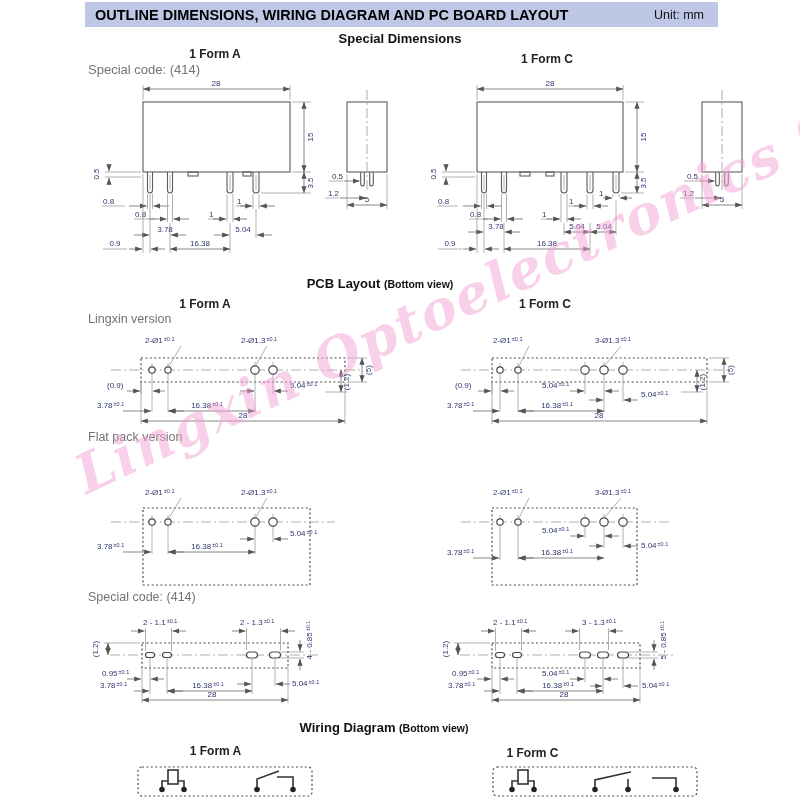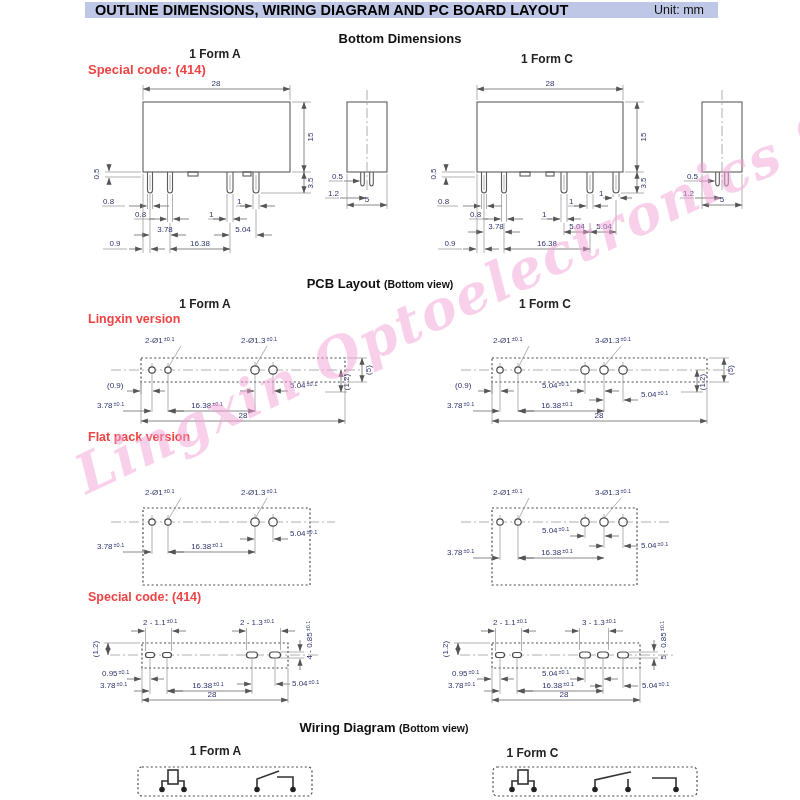--- a/index.html
+++ b/index.html
@@ -1,26 +1,26 @@
 <!DOCTYPE html>
 <html><head>
 <meta charset="utf-8">
 <style>
   html,body{margin:0;padding:0;background:#ffffff;}
   body{width:800px;height:800px;position:relative;overflow:hidden;
        font-family:"Liberation Sans",sans-serif;color:#1a1a1a;}
   .abs{position:absolute;}
-  .hdr{left:85px;top:2px;width:633px;height:16px;background:#bec8e6;
+  .hdr{left:85px;top:2px;width:633px;height:25px;background:#bec8e6;
        display:flex;align-items:center;justify-content:space-between;}
   .hdr .t{font-weight:bold;font-size:14.5px;color:#000;padding-left:10px;white-space:nowrap;}
   .hdr .u{font-size:12.5px;color:#111;padding-right:14px;}
   .sect{font-weight:bold;font-size:13px;color:#111;text-align:center;}
   .sect .sub{font-size:10.5px;}
   .form{font-size:12px;color:#222;text-align:center;font-weight:bold;}
-  .blbl{font-weight:bold;font-size:12.5px;color:#ef4444;}
+  .blbl{font-weight:normal;font-size:12.5px;color:#737373;}
   .wm{left:40px;top:272px;width:820px;text-align:center;
       transform:rotate(-25deg);transform-origin:center;
       font-family:"DejaVu Serif",serif;font-style:italic;font-weight:bold;
       font-size:54px;letter-spacing:2px;white-space:nowrap;opacity:.5;
       pointer-events:none;z-index:9;}
   svg{position:absolute;overflow:visible;}
   svg text{font-family:"Liberation Sans",sans-serif;}
   .dtx{font-size:8px;fill:#2f3570;}
   .tol{font-size:5.5px;fill:#2f3570;}
   .ol{stroke:#5c5c5c;stroke-width:1.1;fill:none;}
@@ -45,21 +45,21 @@
       <path d="M7,0 L0,2.6 L7,5.2 Z" fill="#555"></path>
     </marker>
   </defs>
 </svg>
 
 <div class="abs hdr" style="background: rgb(190, 200, 230);">
   <span class="t">OUTLINE DIMENSIONS, WIRING DIAGRAM AND PC BOARD LAYOUT</span>
   <span class="u">Unit: mm</span>
 </div>
 
-<div class="abs sect" style="left:300px;top:31px;width:200px">Bottom Dimensions</div>
+<div class="abs sect" style="left:300px;top:31px;width:200px">Special Dimensions</div>
 <div class="abs form" style="left:160px;top:47px;width:110px">1 Form A</div>
 <div class="abs form" style="left:492px;top:52px;width:110px">1 Form C</div>
 <div class="abs blbl" style="left:88px;top:62px;font-size:13px">Special code: (414)</div>
 
 <svg style="left:85px;top:72px" width="320" height="196">
   <g>
     <rect class="ol" x="58" y="30" width="147" height="70"></rect>
     <rect class="ol" x="103" y="100" width="10" height="4"></rect>
     <rect class="ol" x="158" y="100" width="8" height="4"></rect>
     <path class="ol" d="M62.5,100 L62.5,118 Q62.5,121 65,121 Q67.5,121 67.5,118 L67.5,100"></path>

